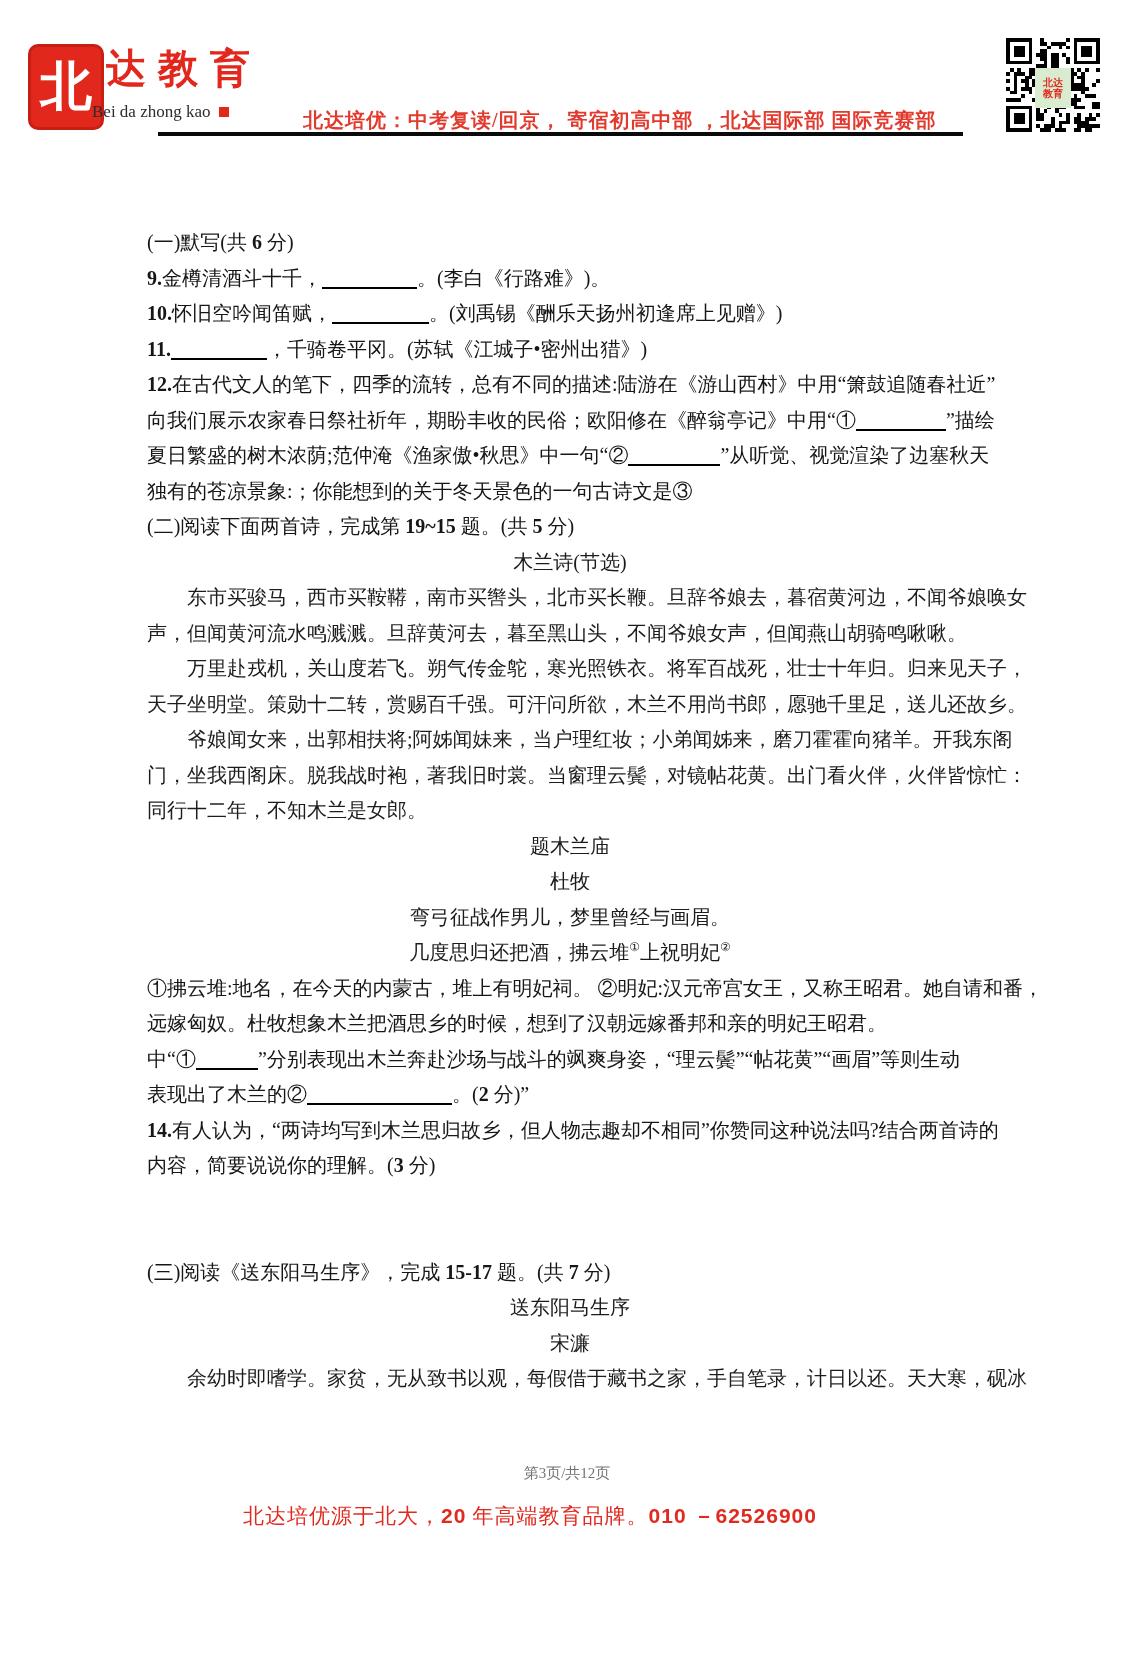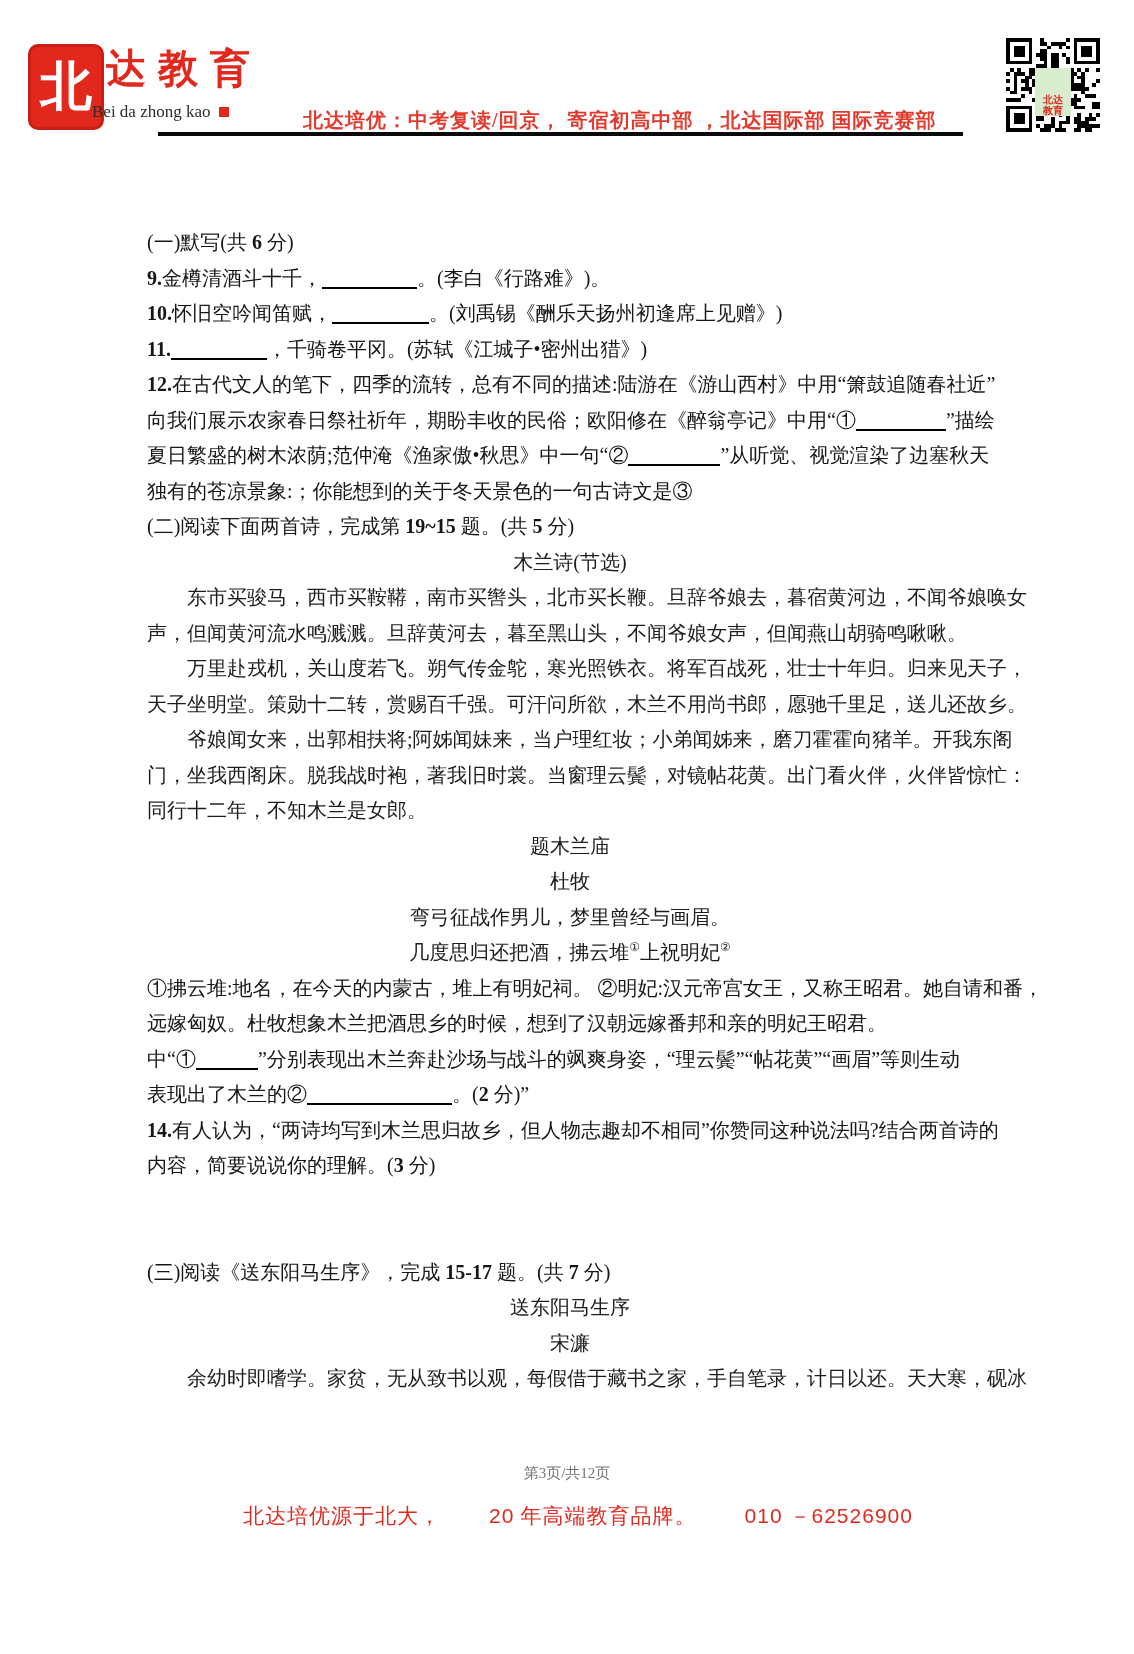--- a/index.html
+++ b/index.html
@@ -13,39 +13,39 @@
   .brand{position:absolute;left:106px;top:36px;font-size:40px;line-height:64px;font-weight:bold;
          color:var(--brand_red,#e2271c);letter-spacing:12px;font-family:"DejaVu Sans",sans-serif;}
   .brand-sub{position:absolute;left:92px;top:102px;font-size:17px;color:#2c2c2c;}
   .brand-sub .sq{display:inline-block;width:10px;height:10px;background:var(--brand_red,#e2271c);margin-left:8px;}
   .tagline{position:absolute;left:303px;top:107px;font-size:20px;white-space:nowrap;
            color:var(--tagline_red,#e23b2e);letter-spacing:1px;font-weight:bold;}
   .rule{position:absolute;left:158px;top:132px;width:805px;height:4px;background:#0a0a0a;}
 
   .qr{position:absolute;left:1006px;top:38px;width:94px;height:94px;background:#fff;}
   .qr svg{width:94px;height:94px;shape-rendering:crispEdges;display:block;}
-  .qr-label{position:absolute;left:29px;top:30px;width:36px;height:48px;background:#d9ecd0;
-            display:flex;flex-direction:column;align-items:center;justify-content:flex-end;
+  .qr-label{position:absolute;left:29px;top:30px;width:36px;height:40px;background:#d9ecd0;
+            display:flex;flex-direction:column;align-items:center;justify-content:center;
             font-size:10px;line-height:11px;color:var(--brand_red,#e2271c);font-weight:bold;}
 
   
   .content{position:absolute;left:147px;top:196px;width:846px;margin-top:29px;}
   .line{height:35.5px;line-height:35.5px;font-size:20px;white-space:nowrap;}
   .line.c{text-align:center;}
   .line.pi{text-indent:40px;}
   .line.k{color:#1c1c1c;}
   .b{font-weight:bold;}
   .blank{display:inline-block;height:22px;border-bottom:2px solid #000;vertical-align:-4px;}
   sup{font-size:12px;line-height:0;}
   .sp{width:100%;}
 
   
   .foot-tag{position:absolute;left:243px;top:1502px;font-size:21px;white-space:nowrap;z-index:1;
             color:var(--footer_red,#e02a1f);letter-spacing:1px;}
-  .fb{font-weight:normal;font-family:"Liberation Sans","DejaVu Sans",sans-serif;margin-left:48px;}
+  .fb{font-weight:bold;font-family:"Liberation Sans","DejaVu Sans",sans-serif;}
   .pagenum{position:absolute;left:50%;top:1464px;transform:translateX(-50%);
            font-size:15px;color:#737373;z-index:2;}
 </style>
 </head>
 <body>
 
 <div class="page" style="--brand_red: #e2271c; --tagline_red: #e23b2e; --footer_red: #e02a1f; --text: #161616;">
 
   <div>
     <div class="seal">

